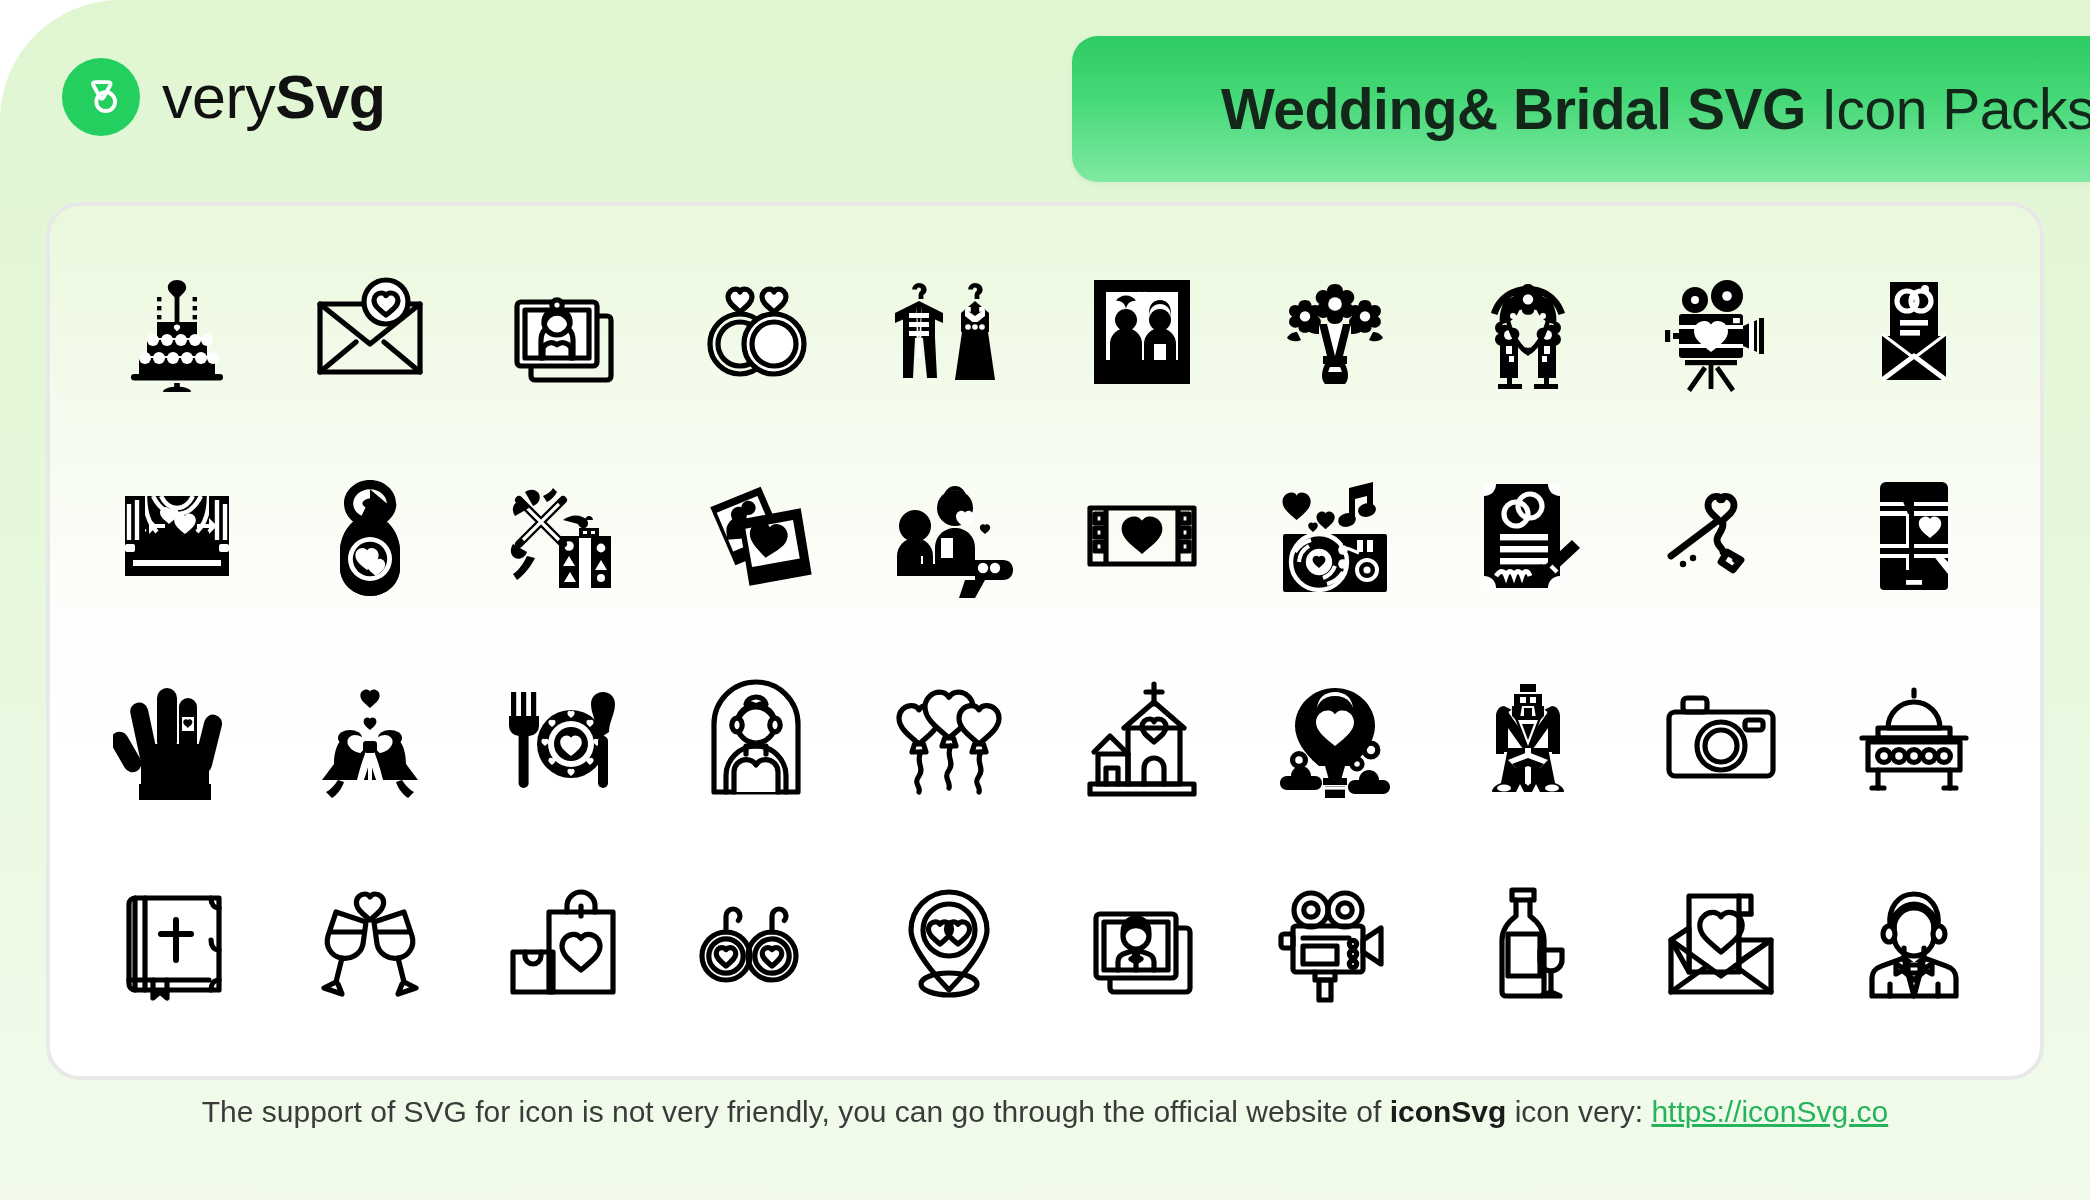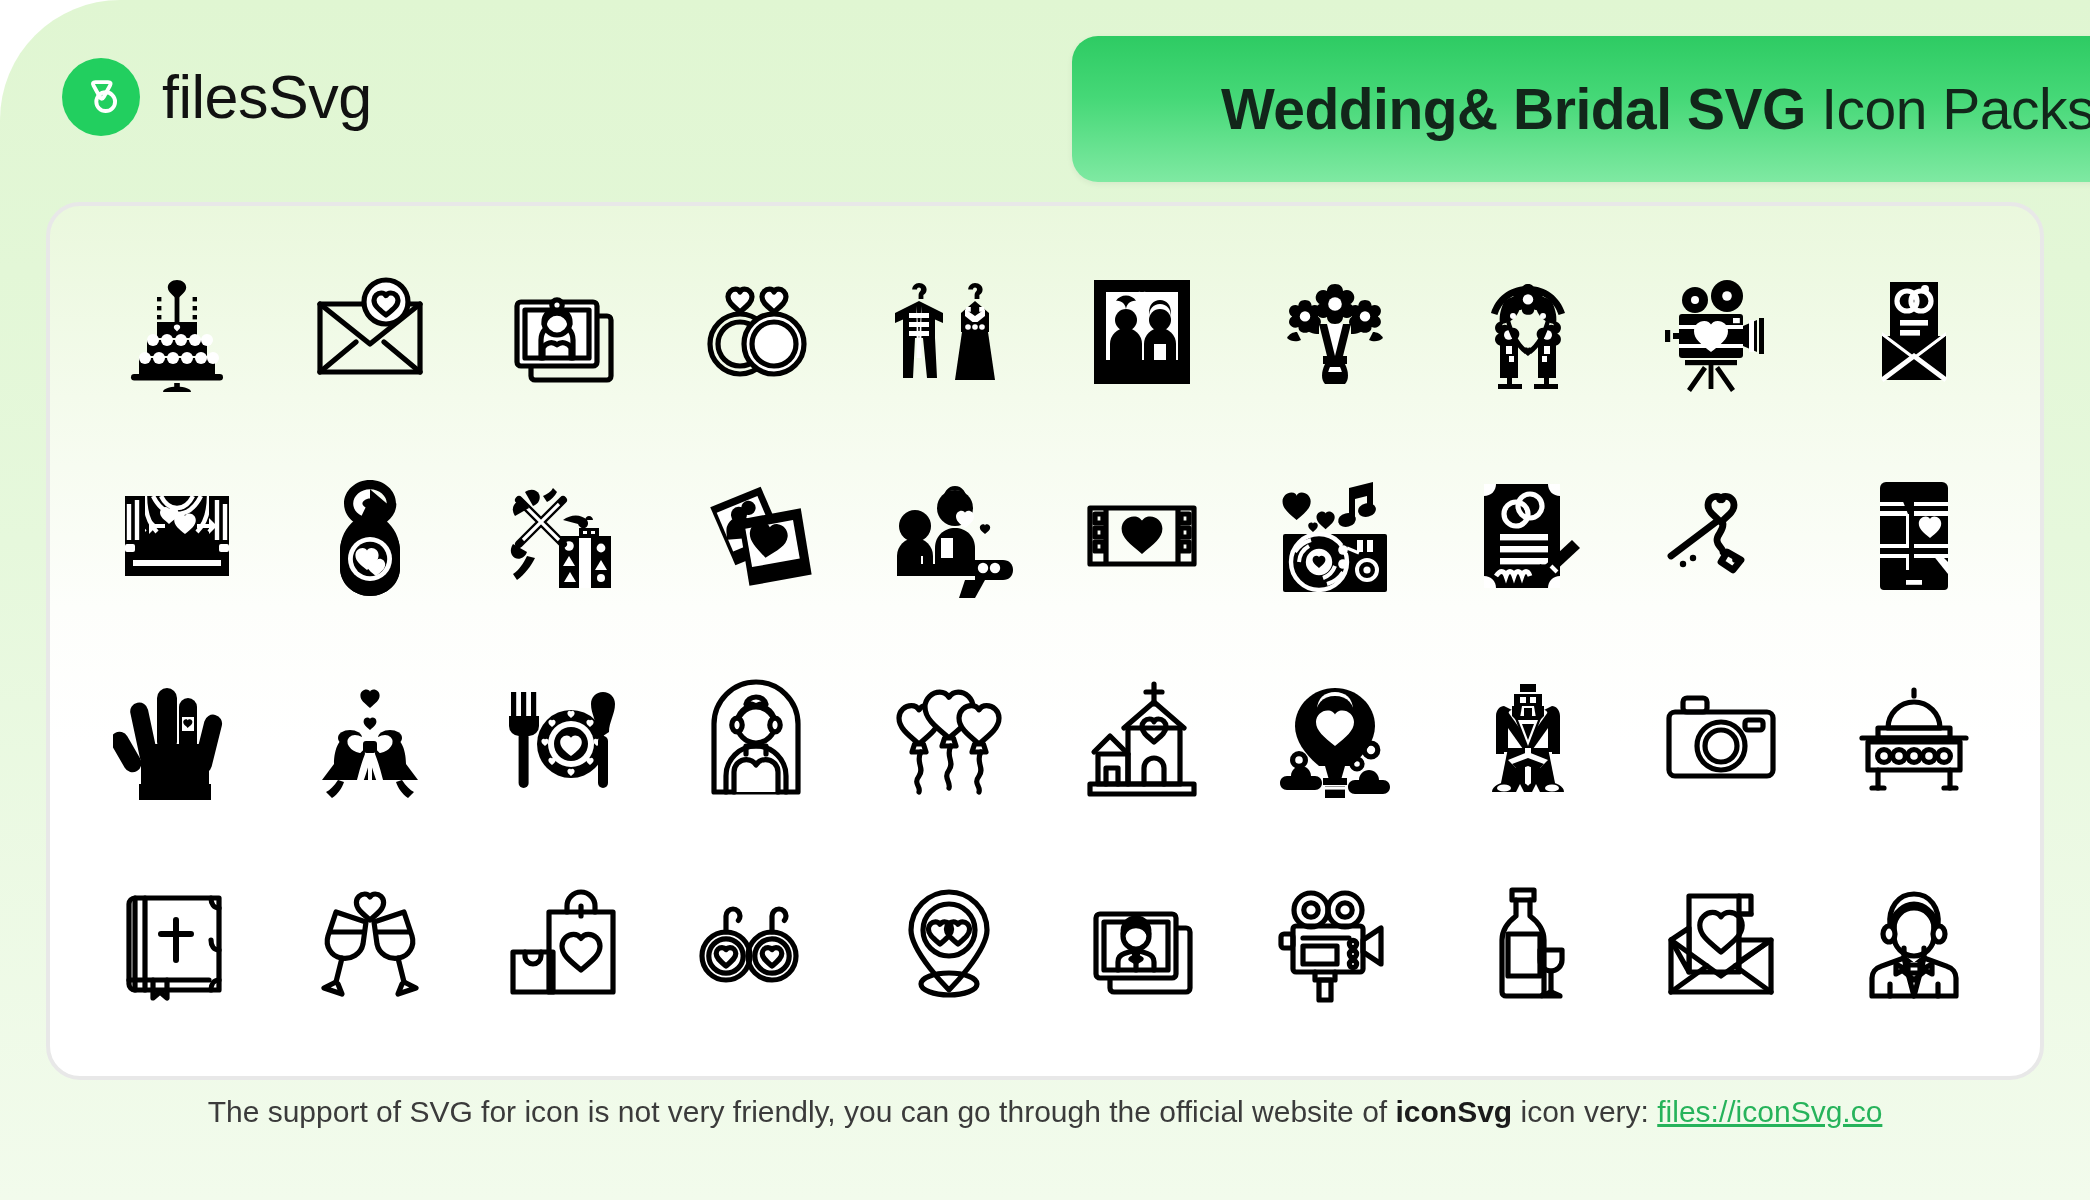--- a/index.html
+++ b/index.html
@@ -56,21 +56,21 @@
   }
 
   #brand-name {
     font-size: 61px;
     line-height: 1;
     letter-spacing: -0.5px;
     color: #111111;
     font-weight: 400;
     white-space: nowrap;
   }
-  #brand-name b { font-weight: 400; text-align: right; }
+  #brand-name b { font-weight: 700; text-align: right; }
 
   #title-banner {
     position: absolute;
     left: 1072px;
     top: 36px;
     width: 1172px;
     height: 146px;
     border-radius: 26px;
     background: linear-gradient(180deg, #2ecb63 0%, #45d877 42%, #7fe9a2 100%);
     display: flex;
@@ -151,21 +151,21 @@
   <div id="header">
 
     <div id="brand">
       <div id="logo-mark">
         <svg viewBox="0 0 64 64" width="50" height="50" aria-hidden="true">
           <path d="M25 13 L41 13 Q46 13 43.5 17.5 L35.5 32 Q33 36.5 30.5 32 L22.5 17.5 Q20 13 25 13 Z" fill="none" stroke="#ffffff" stroke-width="5" stroke-linejoin="round"></path>
           <circle cx="38" cy="38" r="12" fill="none" stroke="#ffffff" stroke-width="5"></circle>
         </svg>
       </div>
       <div id="brand-name">
-        <span>files</span><b>Svg</b>
+        <span>very</span><b>Svg</b>
       </div>
     </div>
 
     <div id="title-banner">
       <div id="title-text">
         <span class="bold">Wedding&amp; Bridal SVG</span><span class="light"> Icon Packs</span>
       </div>
     </div>
 
   </div>
@@ -973,17 +973,17 @@
             <path d="M20 52v6M44 52v6"></path>
           </g>
         </svg>
       </div>
 
     </div>
   </div>
 
   <div id="footer">
     <div class="footer-line">
-      <span>The support of SVG for icon is not very friendly, you can go through the official website of </span><b>iconSvg</b><span> icon very: </span><a class="footer-link" href="#">files://iconSvg.co</a>
+      <span>The support of SVG for icon is not very friendly, you can go through the official website of </span><b>iconSvg</b><span> icon very: </span><a class="footer-link" href="#">https://iconSvg.co</a>
     </div>
   </div>
 
 </div>
 
 </body></html>

